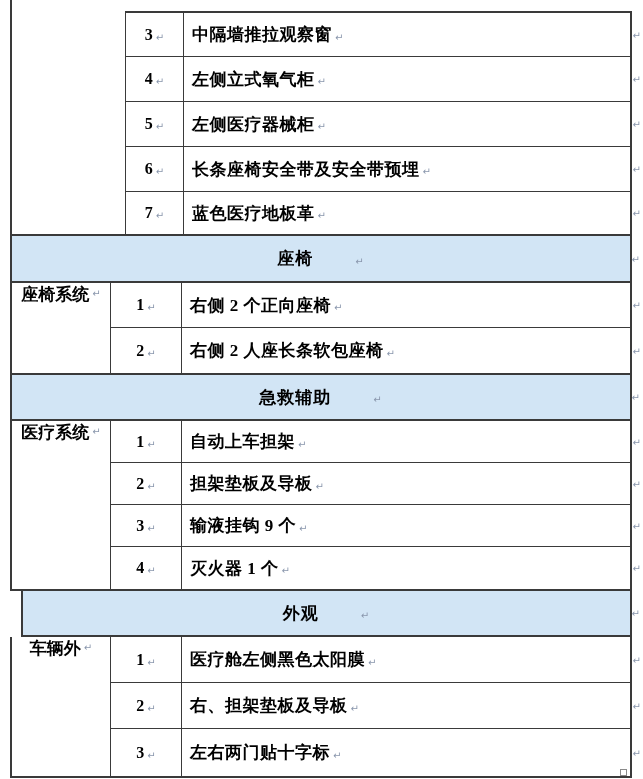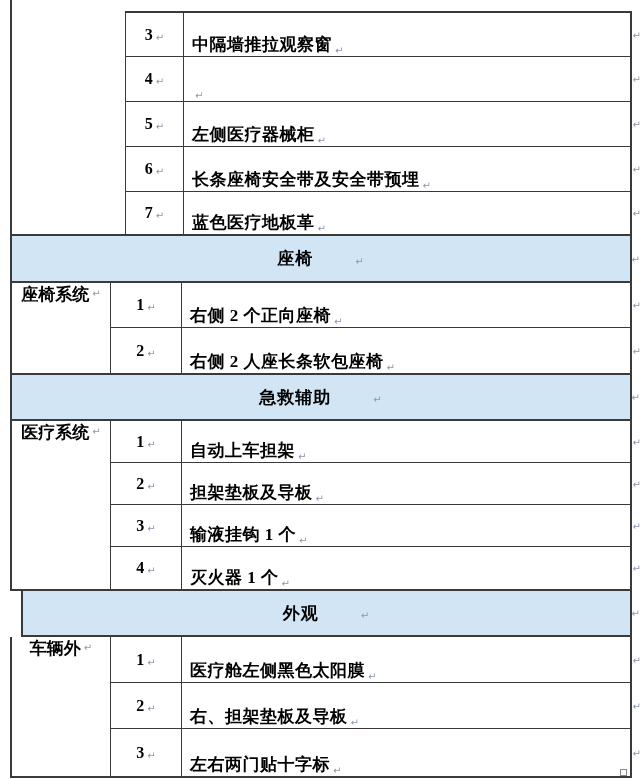--- a/index.html
+++ b/index.html
@@ -42,21 +42,21 @@
     border-bottom:var(--inner) solid var(--bc);
     box-sizing:border-box;
   }
   .row:last-child{border-bottom:none;}
   .cell{box-sizing:border-box;display:flex;align-items:center;}
   .num-cell{
     justify-content:center;
     border-right:var(--inner) solid var(--bc);
     font-size:16px;font-weight:700;
   }
-  .desc-cell{flex:1;padding-left:8px;font-size:17px;font-weight:700;letter-spacing:0.5px;align-items:flex-end;}
+  .desc-cell{flex:1;padding-left:8px;font-size:17px;font-weight:700;letter-spacing:0.5px;}
 
   
   .hdr{
     display:flex;align-items:center;justify-content:center;
     border-left:var(--outer) solid var(--bc);
     border-right:var(--outer) solid var(--bc);
     border-bottom:var(--outer) solid var(--bc);
     box-sizing:border-box;
     font-size:17px;font-weight:700;letter-spacing:1px;
     position:relative;
@@ -110,20 +110,21 @@
               <span class="pm">↵</span>
             </div>
           <span class="om">↵</span>
         </div>
         <div class="row" style="height:45px;">
           <div class="cell num-cell w-num-top">
               <span>4</span>
               <span class="pm">↵</span>
             </div>
           <div class="cell desc-cell">
+              <span>左侧立式氧气柜</span>
               <span class="pm">↵</span>
             </div>
           <span class="om">↵</span>
         </div>
         <div class="row" style="height:45px;">
           <div class="cell num-cell w-num-top">
               <span>5</span>
               <span class="pm">↵</span>
             </div>
           <div class="cell desc-cell">
@@ -227,21 +228,21 @@
               <span class="pm">↵</span>
             </div>
           <span class="om">↵</span>
         </div>
         <div class="row" style="height:42px;">
           <div class="cell num-cell w-num">
               <span>3</span>
               <span class="pm">↵</span>
             </div>
           <div class="cell desc-cell">
-              <span>输液挂钩 1 个</span>
+              <span>输液挂钩 9 个</span>
               <span class="pm">↵</span>
             </div>
           <span class="om">↵</span>
         </div>
         <div class="row" style="height:42px;">
           <div class="cell num-cell w-num">
               <span>4</span>
               <span class="pm">↵</span>
             </div>
           <div class="cell desc-cell">

